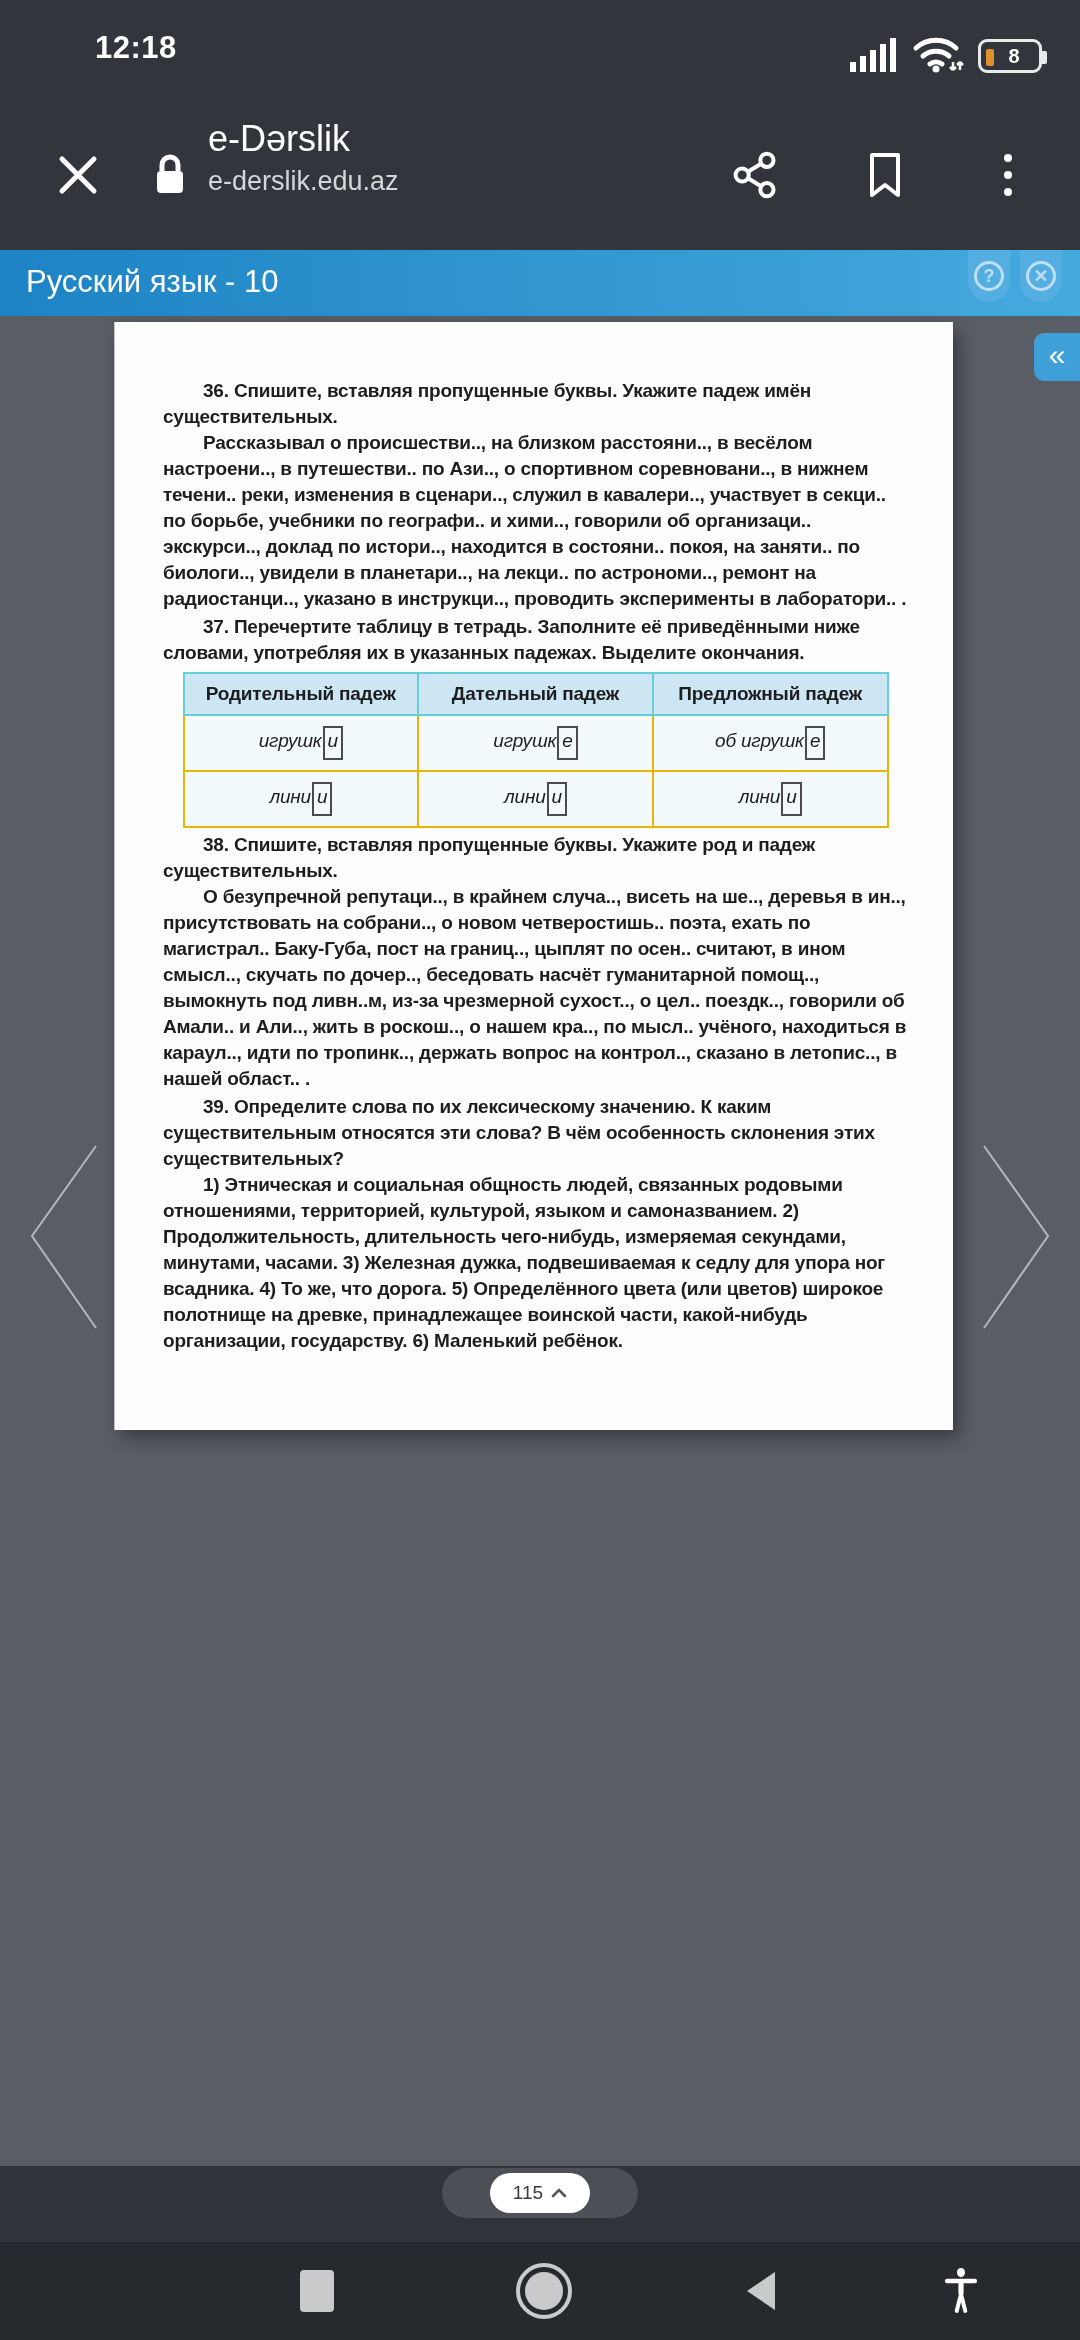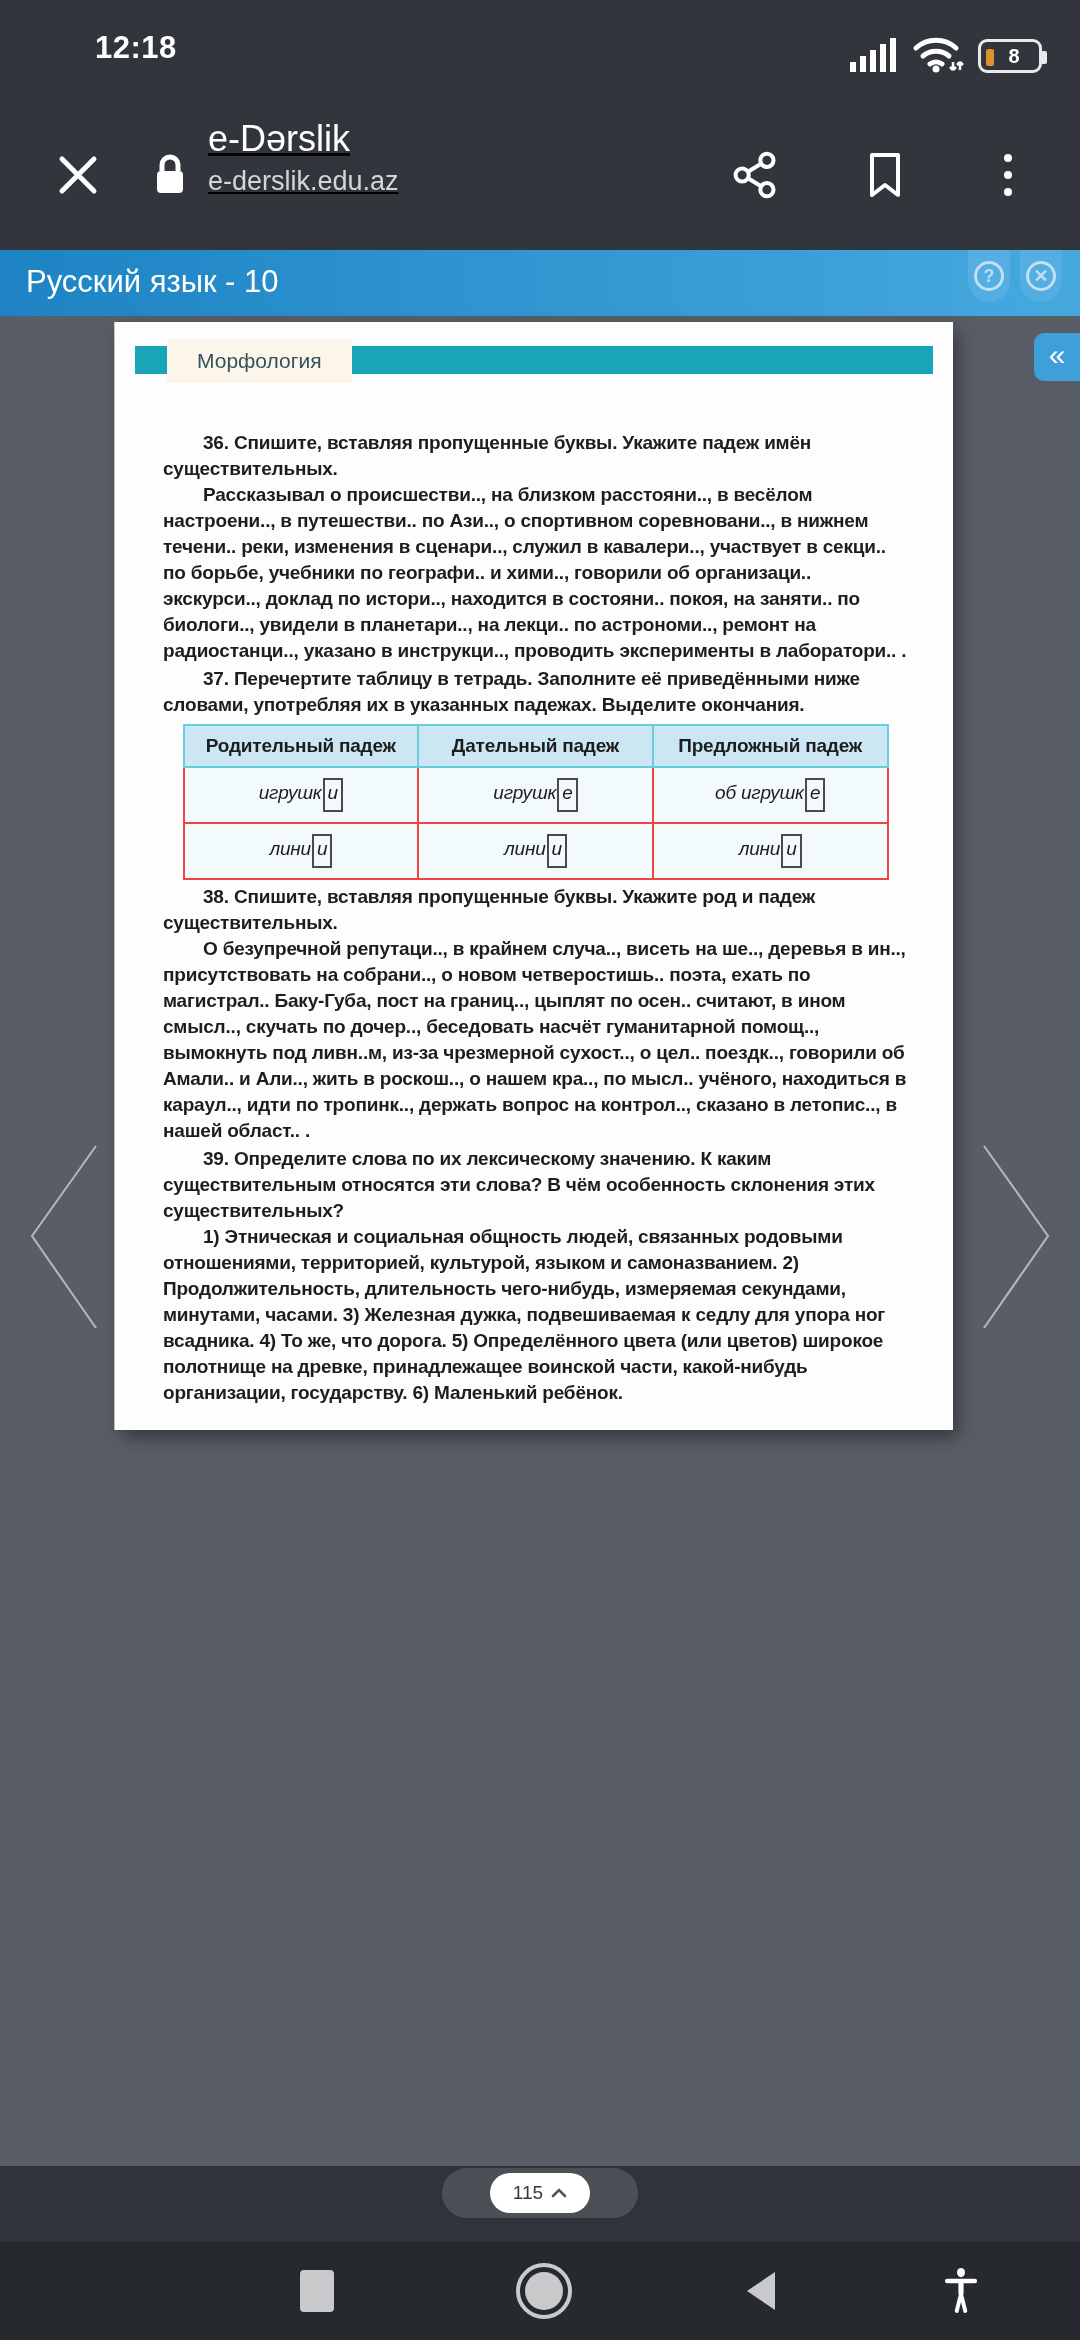--- a/index.html
+++ b/index.html
@@ -15,21 +15,21 @@
   .top-chrome { position:absolute; top:0; left:0; width:1080px; height:250px; background:#32363c; }
   .status-row { position:absolute; top:0; left:0; right:0; height:100px; }
   .time { position:absolute; left:95px; top:30px; color:#fff; font-size:31px; font-weight:bold; letter-spacing:.5px; }
   .status-icons { position:absolute; right:38px; top:34px; display:flex; align-items:center; gap:14px; }
   .battery { position:relative; width:64px; height:34px; border:3px solid #e8e9ea; border-radius:9px; display:flex; align-items:center; }
   .battery .charge { position:absolute; left:5px; top:7px; width:8px; height:17px; background:#e0912f; border-radius:2px; }
   .battery .pct { width:100%; text-align:center; padding-left:8px; color:#fff; font-size:20px; font-weight:bold; }
   .battery .nub { position:absolute; right:-8px; top:9px; width:5px; height:13px; background:#e8e9ea; border-radius:0 2px 2px 0; }
 
   .header-row { position:absolute; top:100px; left:0; right:0; height:150px; }
-  .hdr-titles { position:absolute; left:208px; top:18px;text-decoration:underline; }
+  .hdr-titles { position:absolute; left:208px; top:18px; }
   .hdr-title { color:#fff; font-size:36px; font-weight:400; }
   .hdr-url { color:#d4d6d8; font-size:27px; margin-top:6px; }
   .hdr-btn { position:absolute; top:0; height:150px; display:flex; align-items:center; justify-content:center; }
   .kebab { display:flex; flex-direction:column; gap:9px; }
   .kebab span { width:8px; height:8px; border-radius:50%; background:#fff; }
 
   
   .book-bar { position:absolute; top:250px; left:0; width:1080px; height:66px;
     background:linear-gradient(90deg,#1d83c4,#46a9de);padding-left:40px; }
   .book-title { position:absolute; left:26px; top:14px; color:#fff; font-size:31px; font-weight:500; }
@@ -56,21 +56,21 @@
   .page-body { padding:24px 45px 0 48px; color:#1d1d1f; font-size:19px; line-height:26px; letter-spacing:-0.2px;margin-top:32px; }
   .para { text-indent:40px; text-align:left;font-weight:bold; }
   .bold { font-weight:bold; }
   .gap-s { margin-top:2px; }
 
   
   table { border-collapse:collapse; }
   .t37 { width:706px; margin:6px auto 4px; }
   .t37 th { background:#cde6f4; border:2px solid #67cdd9; font-weight:bold; font-size:19px;
     text-align:center; height:42px; width:33.33%; }
-  .t37 td { background:#f2fafc; border:2px solid #ef4444; font-style:italic; font-size:19px;
+  .t37 td { background:#f2fafc; border:2px solid #eab308; font-style:italic; font-size:19px;
     text-align:center; height:56px; }
   .ending { display:inline-block; border:2px solid #4a4a4a; padding:6px 3px 10px; margin-left:1px;
     line-height:14px; font-style:italic; }
 
   
   .pill-strip { position:absolute; top:2166px; left:0; width:1080px; height:76px; background:#30343a; }
   .pill-outer { position:absolute; left:442px; top:2px; width:196px; height:50px; background:#4b5056;
     border-radius:25px; display:flex; align-items:center; justify-content:center; }
   .pill-inner { width:100px; height:40px; background:#fff; border-radius:20px;
     display:flex; align-items:center; justify-content:center; gap:8px; }
@@ -164,23 +164,20 @@
     <span class="ring">?</span>
   </div>
   <div class="hang-tab" style="right:18px;">
     <span class="ring">✕</span>
   </div>
 </div>
 
 <div class="content">
 
   <div class="page">
-    <div class="section-bar">
-      <div class="section-tab">Морфология</div>
-    </div>
     <div class="page-body">
 
       <p class="para bold">36. Спишите, вставляя пропущенные буквы. Укажите падеж имён существительных.</p>
       <p class="para">Рассказывал о происшестви.., на близком расстояни.., в весёлом настроени.., в путешестви.. по Ази.., о спортивном соревновани.., в нижнем течени.. реки, изменения в сценари.., служил в кавалери.., участвует в секци.. по борьбе, учебники по географи.. и хими.., говорили об организаци.. экскурси.., доклад по истори.., находится в состояни.. покоя, на заняти.. по биологи.., увидели в планетари.., на лекци.. по астрономи.., ремонт на радиостанци.., указано в инструкци.., проводить эксперименты в лаборатори.. .</p>
 
       <p class="para bold gap-s">37. Перечертите таблицу в тетрадь. Заполните её приведёнными ниже словами, употребляя их в указанных падежах. Выделите окончания.</p>
       <table class="t37">
         <thead>
             <tr id="t37-head">
               <th>Родительный падеж</th>

